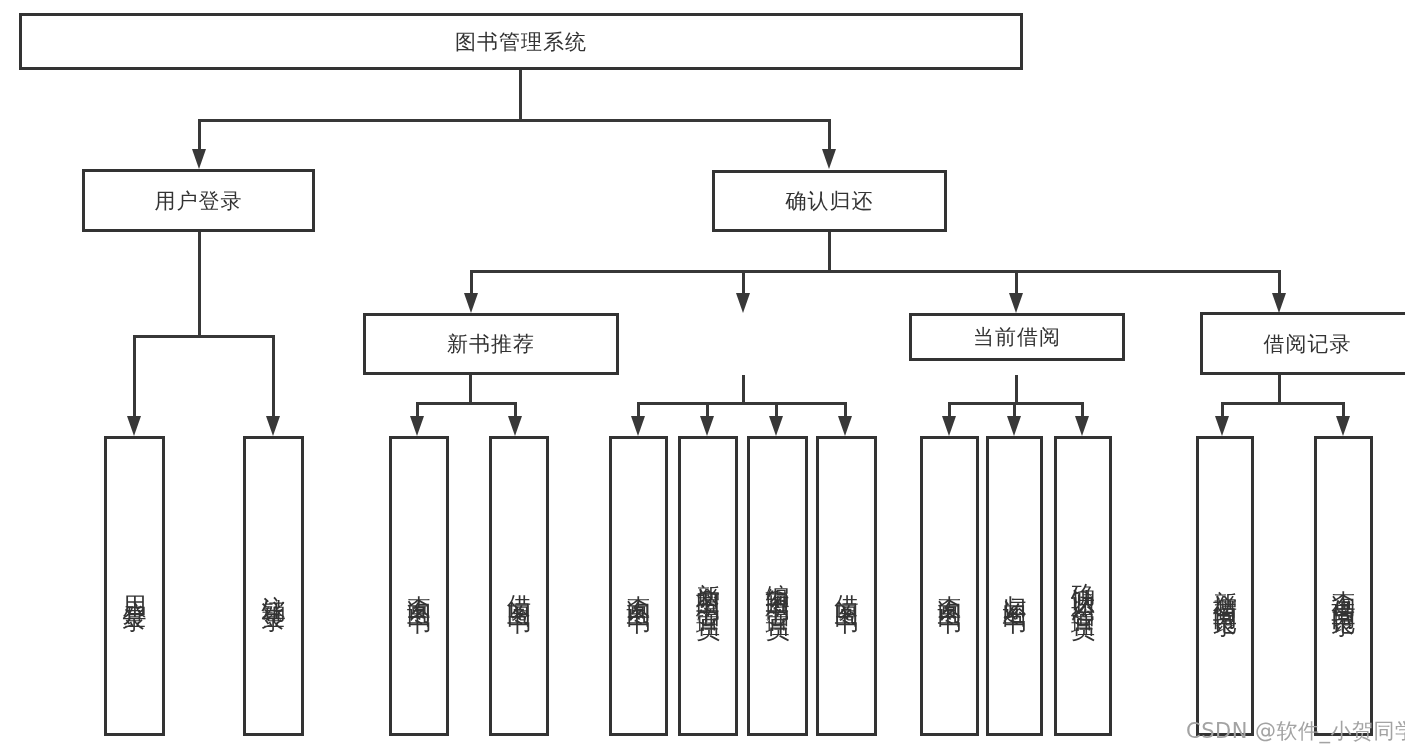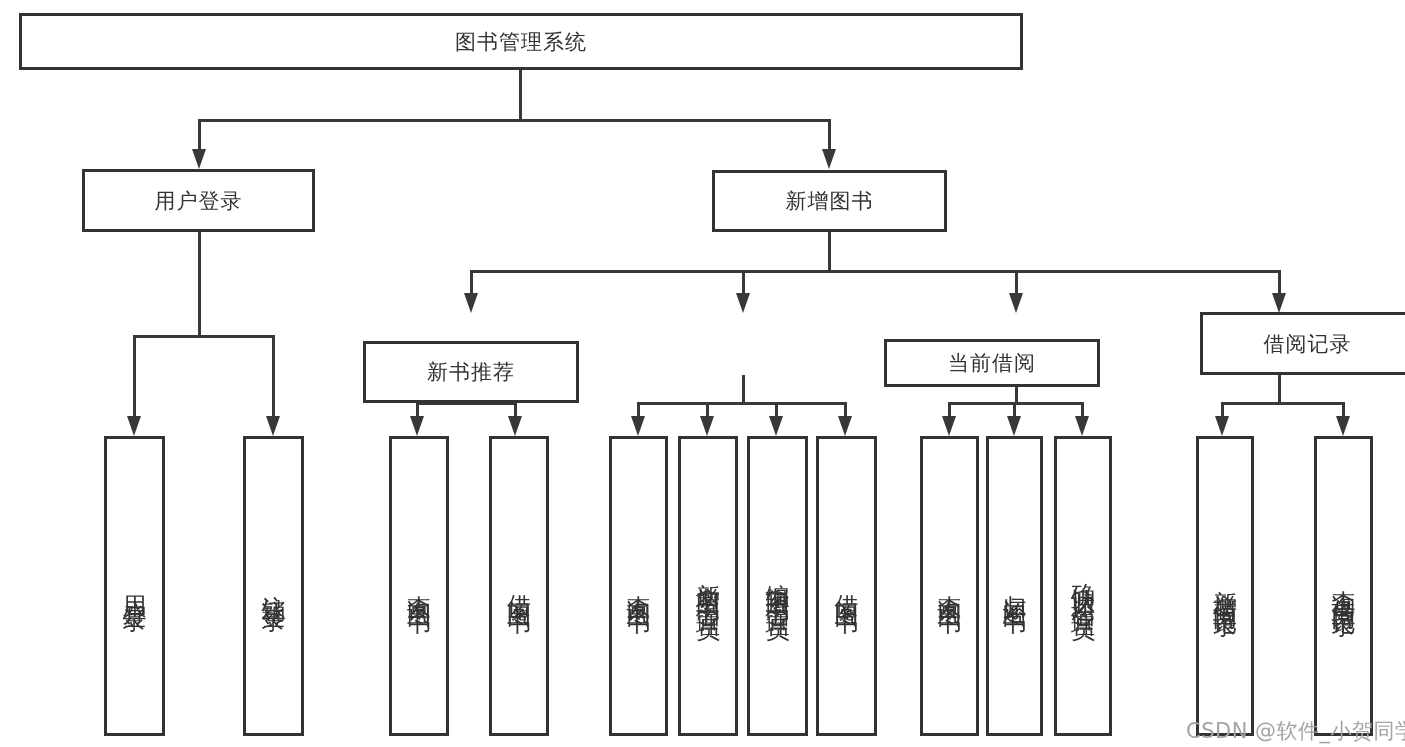--- a/index.html
+++ b/index.html
@@ -68,45 +68,45 @@
   <div class="line" style="left:198px;top:119px;width:633px;height:3px;"></div>
   <div class="line" style="left:198px;top:119px;width:3px;height:32px;"></div>
   <div class="arrow" style="left:192px;top:149px;"></div>
   <div class="line" style="left:828px;top:119px;width:3px;height:32px;"></div>
   <div class="arrow" style="left:822px;top:149px;"></div>
 
   <div class="box" style="left:82px;top:169px;width:233px;height:63px;">
     <span>用户登录</span>
   </div>
   <div class="box" style="left:712px;top:170px;width:235px;height:62px;">
-    <span>新增图书</span>
+    <span>确认归还</span>
   </div>
 
   <div class="line" style="left:198px;top:232px;width:3px;height:106px;"></div>
   <div class="line" style="left:133px;top:335px;width:142px;height:3px;"></div>
   <div class="line" style="left:133px;top:335px;width:3px;height:83px;"></div>
   <div class="arrow" style="left:127px;top:416px;"></div>
   <div class="line" style="left:272px;top:335px;width:3px;height:83px;"></div>
   <div class="arrow" style="left:266px;top:416px;"></div>
 
   <div class="line" style="left:828px;top:232px;width:3px;height:41px;"></div>
   <div class="line" style="left:470px;top:270px;width:811px;height:3px;"></div>
   <div class="line" style="left:470px;top:270px;width:3px;height:26px;"></div>
   <div class="arrow" style="left:464px;top:293px;"></div>
   <div class="line" style="left:742px;top:270px;width:3px;height:26px;"></div>
   <div class="arrow" style="left:736px;top:293px;"></div>
   <div class="line" style="left:1015px;top:270px;width:3px;height:26px;"></div>
   <div class="arrow" style="left:1009px;top:293px;"></div>
   <div class="line" style="left:1278px;top:270px;width:3px;height:26px;"></div>
   <div class="arrow" style="left:1272px;top:293px;"></div>
 
-  <div class="box" style="left:363px;top:313px;width:216px;height:62px;margin-top:28px;">
+  <div class="box" style="left:363px;top:313px;width:256px;height:62px;">
     <span>新书推荐</span>
   </div>
-  <div class="box" style="left:884px;top:313px;width:216px;height:48px;margin-top:26px;">
+  <div class="box" style="left:909px;top:313px;width:216px;height:48px;">
     <span>当前借阅</span>
   </div>
   <div class="box" style="left:1200px;top:312px;width:215px;height:63px;">
     <span>借阅记录</span>
   </div>
 
   <div class="line" style="left:469px;top:375px;width:3px;height:30px;"></div>
   <div class="line" style="left:416px;top:402px;width:101px;height:3px;"></div>
   <div class="line" style="left:416px;top:402px;width:3px;height:17px;"></div>
   <div class="arrow" style="left:410px;top:416px;"></div>

